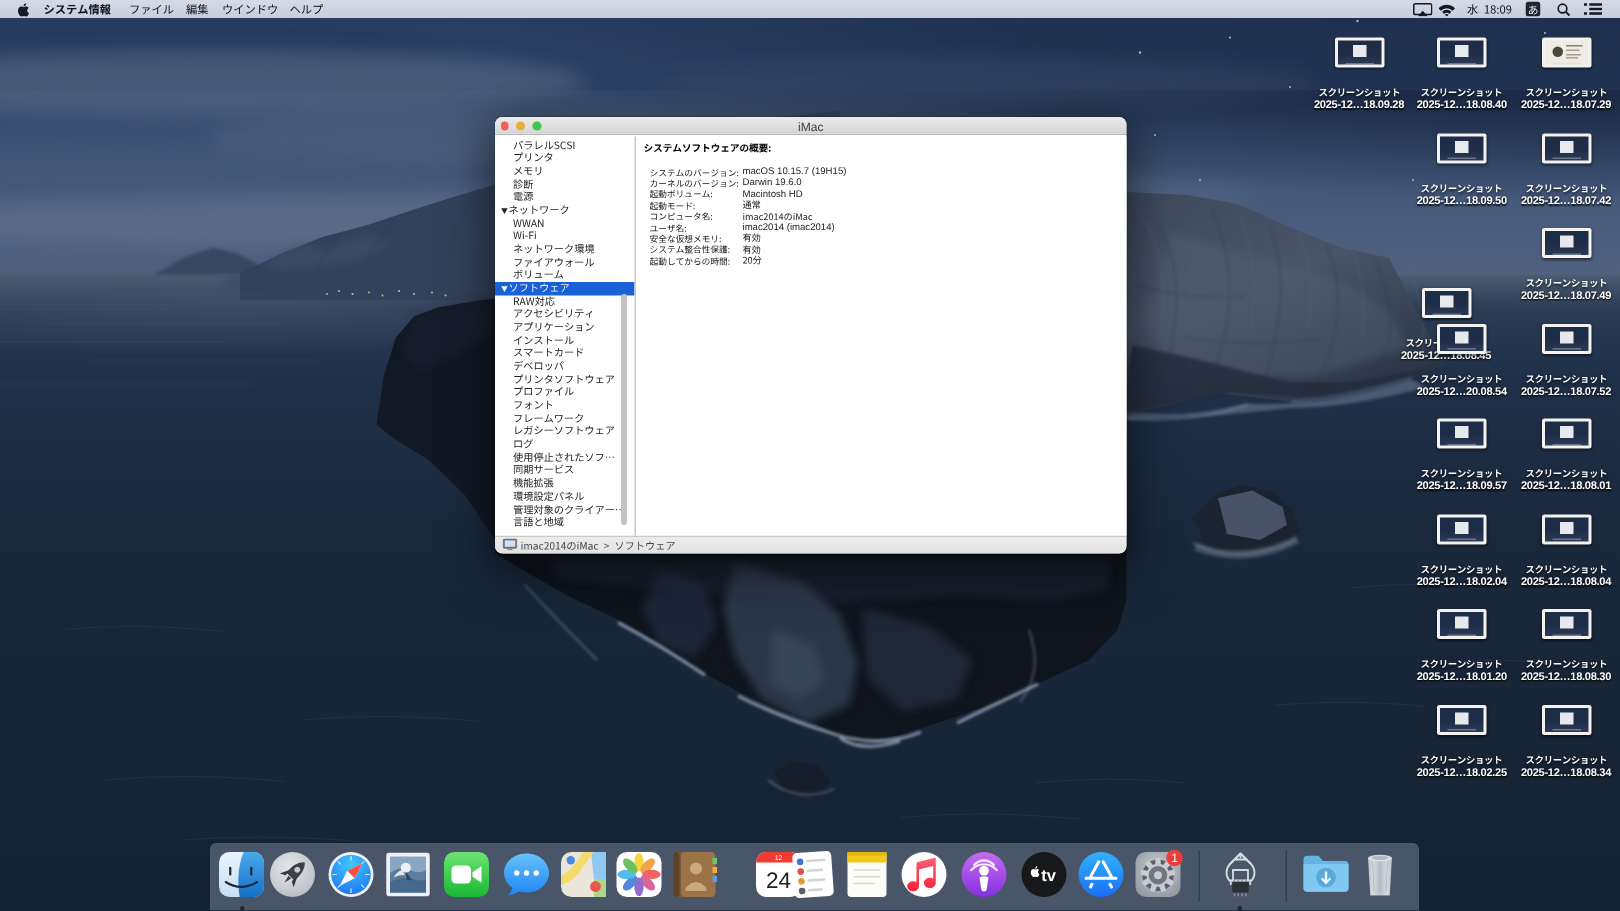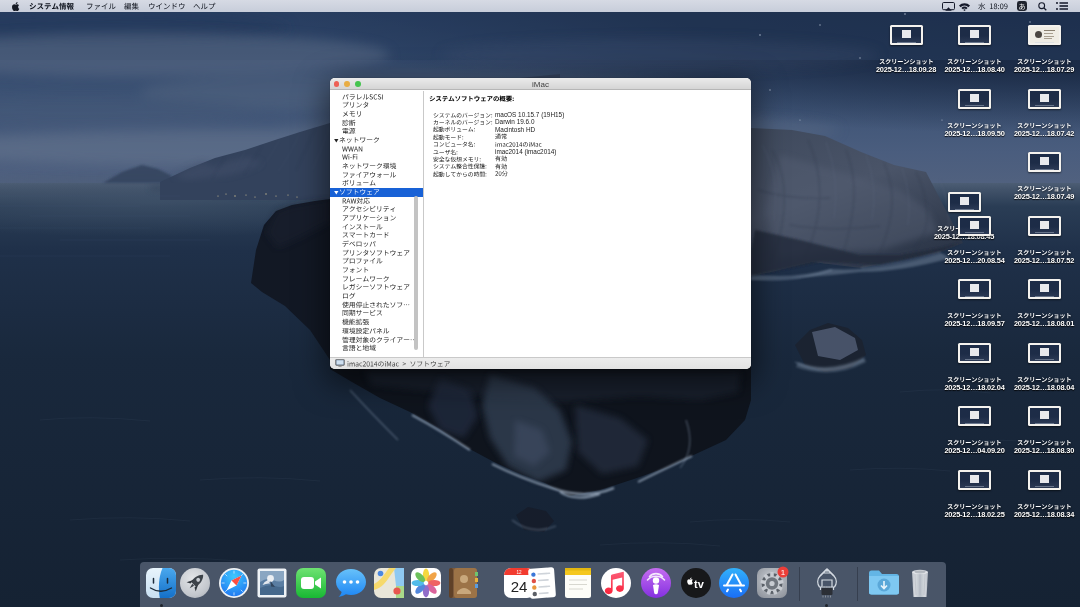--- a/index.html
+++ b/index.html
@@ -737,21 +737,21 @@
               <use href="#g24" x="960"></use>
               <use href="#g25" x="1921"></use>
               <use href="#g26" x="2881"></use>
               <use href="#g27" x="3841"></use>
               <use href="#g0" x="4802"></use>
               <use href="#g28" x="5762"></use>
               <use href="#g29" x="6722"></use>
               <use href="#g30" x="7683"></use>
             </g>
           </svg></div>
-        <div class="dlabel2">2025-12…04.09.20</div>
+        <div class="dlabel2">2025-12…18.01.20</div>
       </div>
       <div class="dicon" style="left:1004px;top:406px;">
         <div class="dthumb">
           <div class="scr">
             <div class="w"></div>
           </div>
         </div>
         <div class="dlabel"><svg width="54.5" height="7.3" viewBox="0 0 54.5 7.3" style="overflow:visible">
             <g transform="translate(0,5.92) scale(0.00630,-0.00630)" fill="#fff">
               <use href="#g1" x="0"></use>

